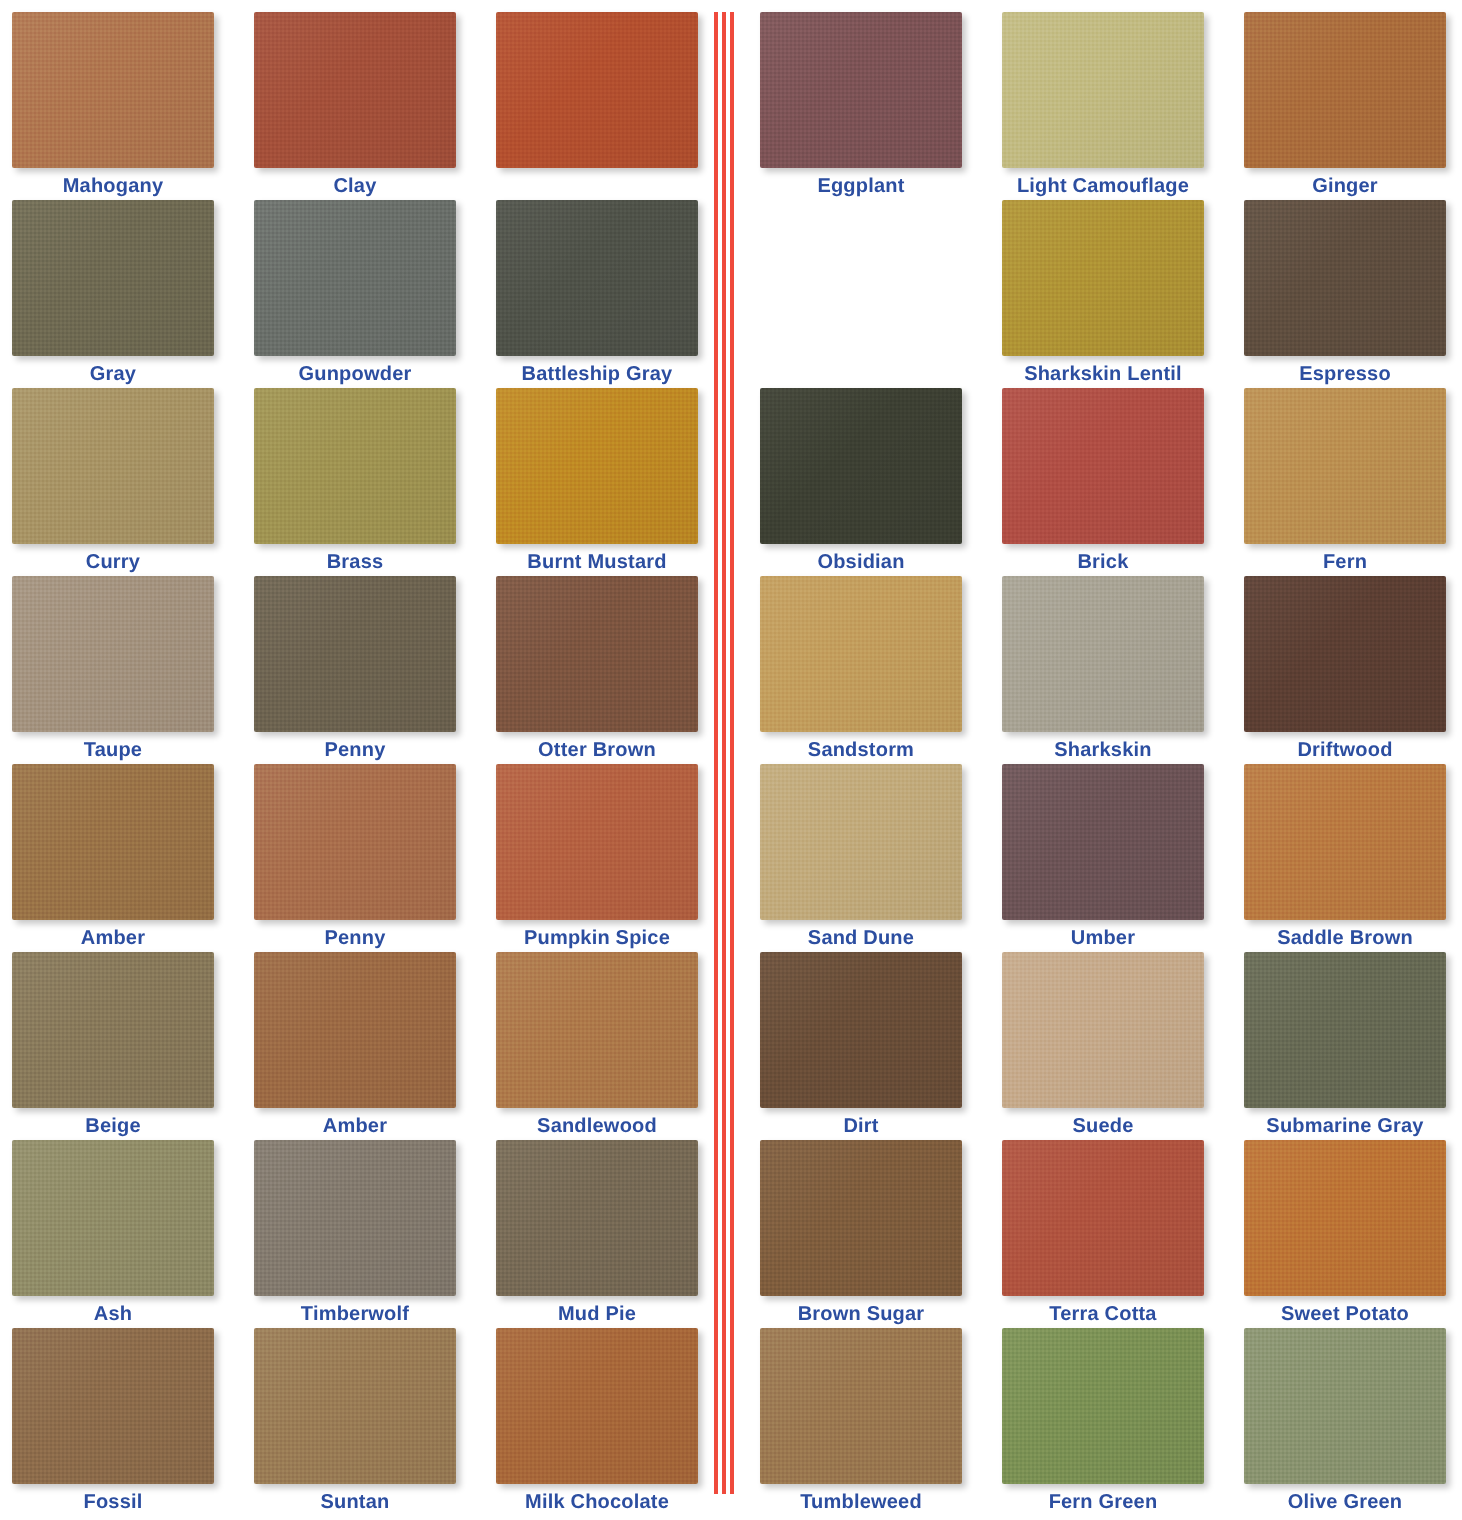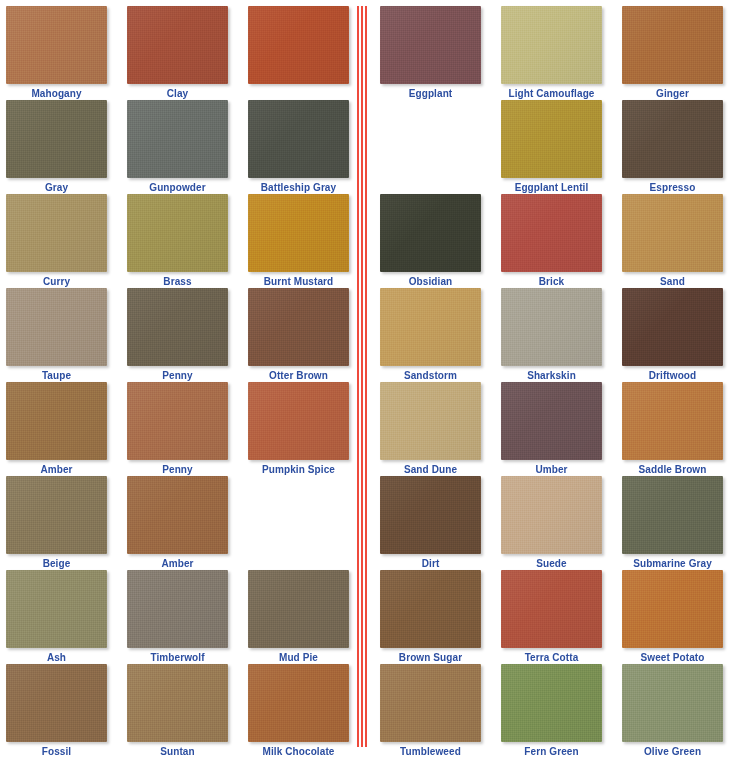--- a/index.html
+++ b/index.html
@@ -169,20 +169,24 @@
           <div class="swatch-label" style="color: rgb(44, 78, 160);">Pumpkin Spice</div>
         </div>
         <div class="swatch-cell" style="left: 6px; top: 476px;">
           <div class="swatch-chip" title="Beige" style="background: rgb(136, 121, 90);"></div>
           <div class="swatch-label" style="color: rgb(44, 78, 160);">Beige</div>
         </div>
         <div class="swatch-cell" style="left: 127px; top: 476px;">
           <div class="swatch-chip" title="Amber" style="background: rgb(156, 106, 68);"></div>
           <div class="swatch-label" style="color: rgb(44, 78, 160);">Amber</div>
         </div>
+        <div class="swatch-cell" style="left: 248px; top: 476px;">
+          <div class="swatch-chip" title="Sandlewood" style="background: rgb(174, 121, 74);"></div>
+          <div class="swatch-label" style="color: rgb(44, 78, 160);">Sandlewood</div>
+        </div>
         <div class="swatch-cell" style="left: 6px; top: 570px;">
           <div class="swatch-chip" title="Ash" style="background: rgb(145, 141, 104);"></div>
           <div class="swatch-label" style="color: rgb(44, 78, 160);">Ash</div>
         </div>
         <div class="swatch-cell" style="left: 127px; top: 570px;">
           <div class="swatch-chip" title="Timberwolf" style="background: rgb(131, 122, 110);"></div>
           <div class="swatch-label" style="color: rgb(44, 78, 160);">Timberwolf</div>
         </div>
         <div class="swatch-cell" style="left: 248px; top: 570px;">
           <div class="swatch-chip" title="Mud Pie" style="background: rgb(119, 106, 85);"></div>
@@ -218,37 +222,37 @@
         <div class="swatch-cell" style="left: 127px; top: 6px;">
           <div class="swatch-chip" title="Light Camouflage" style="background: rgb(194, 187, 130);"></div>
           <div class="swatch-label" style="color: rgb(44, 78, 160);">Light Camouflage</div>
         </div>
         <div class="swatch-cell" style="left: 248px; top: 6px;">
           <div class="swatch-chip" title="Ginger" style="background: rgb(171, 109, 60);"></div>
           <div class="swatch-label" style="color: rgb(44, 78, 160);">Ginger</div>
         </div>
         <div class="swatch-cell" style="left: 127px; top: 100px;">
           <div class="swatch-chip" title="Moroccan Lentil" style="background: rgb(176, 148, 53);"></div>
-          <div class="swatch-label" style="color: rgb(44, 78, 160);">Eggplant Lentil</div>
+          <div class="swatch-label" style="color: rgb(44, 78, 160);">Sharkskin Lentil</div>
         </div>
         <div class="swatch-cell" style="left: 248px; top: 100px;">
           <div class="swatch-chip" title="Espresso" style="background: rgb(95, 78, 63);"></div>
           <div class="swatch-label" style="color: rgb(44, 78, 160);">Espresso</div>
         </div>
         <div class="swatch-cell" style="left: 6px; top: 194px;">
           <div class="swatch-chip" title="Obsidian" style="background: rgb(61, 64, 51);"></div>
           <div class="swatch-label" style="color: rgb(44, 78, 160);">Obsidian</div>
         </div>
         <div class="swatch-cell" style="left: 127px; top: 194px;">
           <div class="swatch-chip" title="Brick" style="background: rgb(176, 78, 68);"></div>
           <div class="swatch-label" style="color: rgb(44, 78, 160);">Brick</div>
         </div>
         <div class="swatch-cell" style="left: 248px; top: 194px;">
           <div class="swatch-chip" title="Fawn" style="background: rgb(188, 144, 81);"></div>
-          <div class="swatch-label" style="color: rgb(44, 78, 160);">Sand</div>
+          <div class="swatch-label" style="color: rgb(44, 78, 160);">Fern</div>
         </div>
         <div class="swatch-cell" style="left: 6px; top: 288px;">
           <div class="swatch-chip" title="Sandstorm" style="background: rgb(195, 158, 93);"></div>
           <div class="swatch-label" style="color: rgb(44, 78, 160);">Sandstorm</div>
         </div>
         <div class="swatch-cell" style="left: 127px; top: 288px;">
           <div class="swatch-chip" title="Sharkskin" style="background: rgb(168, 163, 148);"></div>
           <div class="swatch-label" style="color: rgb(44, 78, 160);">Sharkskin</div>
         </div>
         <div class="swatch-cell" style="left: 248px; top: 288px;">

